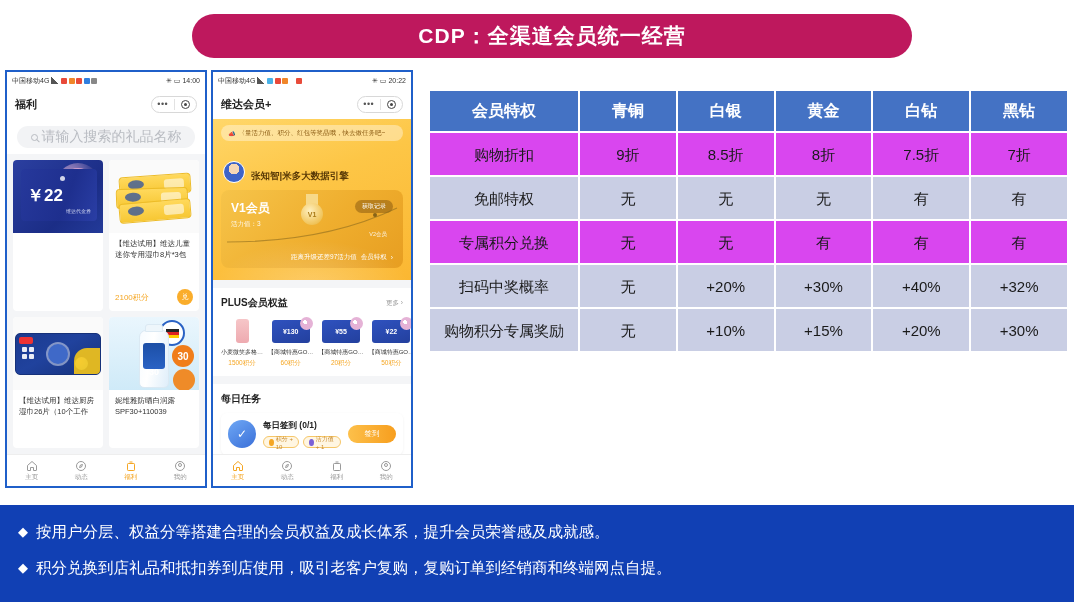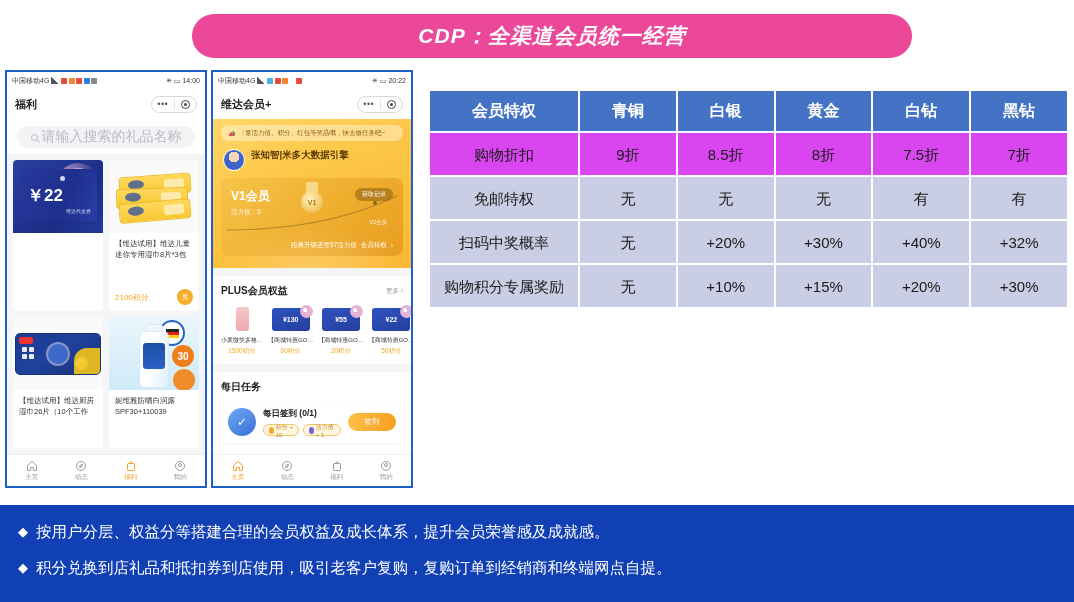--- a/index.html
+++ b/index.html
@@ -7,22 +7,22 @@
     width: 1074px; height: 602px;
     font-family: "Liberation Sans", "DejaVu Sans", sans-serif;
     background: #ffffff;
     overflow: hidden;
   }
   .page { position: relative; width: 1074px; height: 602px; background: #fff; }
 
   
   .title-bar {
     position: absolute; left: 192px; top: 14px; width: 720px; height: 44px;
-    background: #ec4899; border-radius: 22px;
-    display: flex; align-items: center; justify-content: center; font-style: italic;
+    background: #be185d; border-radius: 22px;
+    display: flex; align-items: center; justify-content: center;
   }
   .title-text {
     color: #ffffff; font-size: 21px; font-weight: bold; letter-spacing: 1px;
     white-space: nowrap;
   }
 
   
   .phones { position: absolute; left: 5px; top: 70px; display: flex; gap: 4px; }
   .phone {
     width: 202px; height: 418px; background: #ffffff;
@@ -203,21 +203,21 @@
   .hero::after{
     content:''; position:absolute; left:0; right:0; bottom:0; height:40px;
     background: radial-gradient(ellipse at 50% 120%, rgba(255,255,255,.25), rgba(255,255,255,0) 70%);
   }
   .notice {
     height: 16px; background: rgba(255,255,255,.38); border-radius: 8px;
     display: flex; align-items: center; padding: 0 7px; gap: 3px;
   }
   .notice-txt { font-size: 6.5px; color: #8a5a12; white-space: nowrap; overflow: hidden; }
   .horn { font-size: 6px; color: #8a5a12; }
-  .userrow { display: flex; align-items: flex-start; gap: 6px; margin: 8px 2px 7px; }
+  .userrow { display: flex; align-items: flex-end; gap: 6px; margin: 20px 2px 7px; }
   .avatar {
     width: 22px; height: 22px; border-radius: 50%;
     background: radial-gradient(circle at 50% 35%, #f6d7b5 0 32%, #3e64c8 33% 100%);
     border: 1.5px solid #fff;
   }
   .username { font-size: 9.5px; font-weight: bold; color: #5a3a06; }
   .vipcard {
     position: relative; border-radius: 8px; padding: 10px 10px 8px;
     background: linear-gradient(135deg,#F6C44A 0%, #EFAE2E 55%, #E79E21 100%);
     overflow: hidden; min-height: 78px;
@@ -665,20 +665,28 @@
           <td>7折</td>
         </tr>
         <tr class="odd">
           <td class="label">免邮特权</td>
           <td>无</td>
           <td>无</td>
           <td>无</td>
           <td>有</td>
           <td>有</td>
         </tr>
+        <tr class="even">
+          <td class="label">专属积分兑换</td>
+          <td>无</td>
+          <td>无</td>
+          <td>有</td>
+          <td>有</td>
+          <td>有</td>
+        </tr>
         <tr class="odd">
           <td class="label">扫码中奖概率</td>
           <td>无</td>
           <td>+20%</td>
           <td>+30%</td>
           <td>+40%</td>
           <td>+32%</td>
         </tr>
         <tr class="odd">
           <td class="label">购物积分专属奖励</td>

